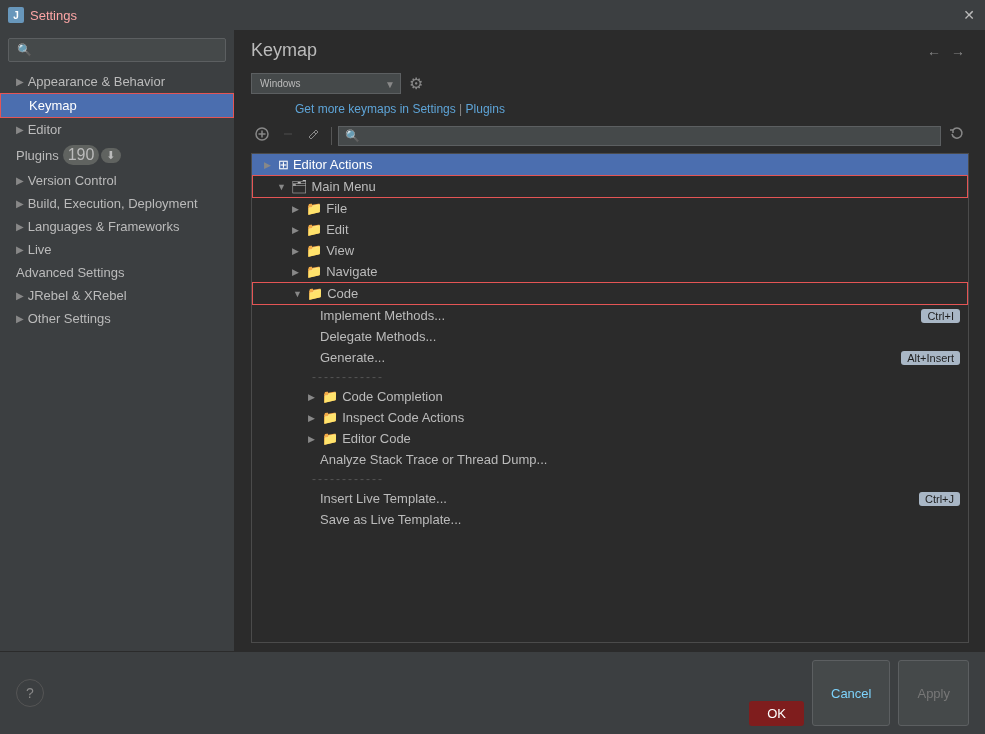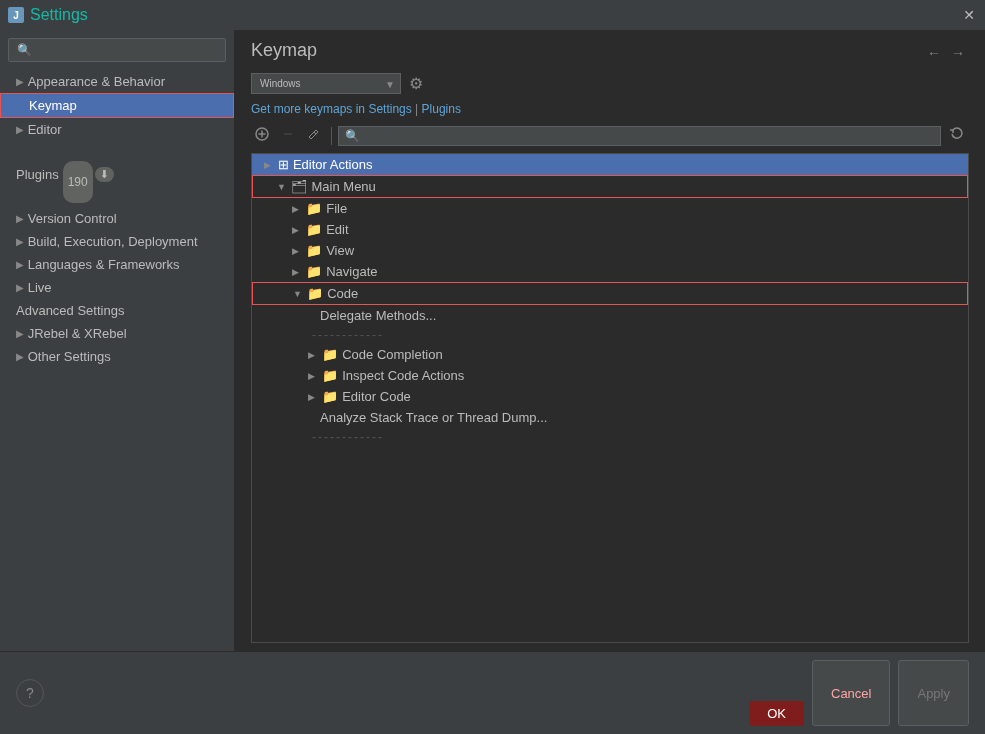--- a/index.html
+++ b/index.html
@@ -34,22 +34,22 @@
       background: #6897bb;
       border-radius: 2px;
       display: flex;
       align-items: center;
       justify-content: center;
       font-size: 10px;
       color: white;
       font-weight: bold;
     }
     .title-bar-title {
-      color: #14b8a6;
-      font-size: 16px;
+      color: #fca5a5;
+      font-size: 13px;
     }
     .title-bar-controls {
       display: flex;
       gap: 4px;
     }
     .title-bar-btn {
       width: 16px;
       height: 16px;
       background: transparent;
       border: none;
@@ -233,21 +233,21 @@
       cursor: pointer;
       border-radius: 3px;
     }
     .btn-ok {
       background: #7f1d1d;
       color: #fff;
       margin-top: 41px;
     }
     .btn-cancel {
       background: #45494a;
-      color: #fca5a5;
+      color: #7dd3fc;
       border: 1px solid #5c5f61;
     }
     .btn-apply {
       background: #45494a;
       color: #777;
       border: 1px solid #5c5f61;
       cursor: default;
     }
     .nav-item-highlight {
       border: 1px solid #e55555 !important;
@@ -310,21 +310,21 @@
         <span>Keymap</span>
       </div>
 
       <div class="nav-item">
         <span class="nav-chevron">▶</span>
         <span>Editor</span>
       </div>
 
       <div class="nav-item">
         <span>Plugins</span>
-        <span style="margin-left:4px; background:#606360; color:#bbb; font-size:12px; padding:14px 5px; border-radius:10px;margin-top:16px;">190</span>
+        <span style="margin-left:4px; background:#606360; color:#bbb; font-size:16px; padding:1px 5px; border-radius:10px;">190</span>
         <span style="margin-left:2px; background:#606360; color:#bbb; font-size:11px; padding:1px 5px; border-radius:10px;">⬇</span>
       </div>
 
       <div class="nav-item">
         <span class="nav-chevron">▶</span>
         <span>Version Control</span>
       </div>
 
       <div class="nav-item">
         <span class="nav-chevron">▶</span>
@@ -376,21 +376,21 @@
           <option>Default</option>
           <option>Eclipse</option>
           <option>NetBeans</option>
           <option>Emacs</option>
         </select>
         <span class="dropdown-arrow">▼</span>
       </div>
       <span class="gear-icon">⚙</span>
     </div>
 
-    <div style="padding: 0 16px 6px 16px; font-size:12px;">
+    <div style="padding: 0 16px 6px 16px; font-size:12px;margin-left:44px;">
       <a href="#" style="color:#5ea4d7; text-decoration:none;">Get more keymaps in Settings</a>
       <span style="color:#888;"> | </span>
       <a href="#" style="color:#5ea4d7; text-decoration:none;">Plugins</a>
     </div>
 
     <div class="toolbar-row">
       <button class="toolbar-btn" title="Add">
         <svg width="14" height="14" viewBox="0 0 14 14">
             <circle cx="7" cy="7" r="6" stroke="#888" stroke-width="1.5" fill="none"></circle>
             <line x1="7" y1="3.5" x2="7" y2="10.5" stroke="#888" stroke-width="1.5"></line>
@@ -466,26 +466,36 @@
       </div>
 
       <div class="tree-item" style="border:1px solid #e55555;">
         <span style="display:inline-block; width:32px;"></span>
         <span class="tree-chevron">▼</span>
         <span style="margin-right:4px; color:#c9a96e;">📁</span>
         <span>Code</span>
       </div>
 
 
+      <div class="tree-item">
+        <span style="display:inline-block; width:60px;"></span>
+        <span>Implement Methods...</span>
+        <span class="shortcut-badge">Ctrl+I</span>
+      </div>
 
       <div class="tree-item">
         <span style="display:inline-block; width:60px;"></span>
         <span>Delegate Methods...</span>
       </div>
 
+      <div class="tree-item">
+        <span style="display:inline-block; width:60px;"></span>
+        <span>Generate...</span>
+        <span class="shortcut-badge alt">Alt+Insert</span>
+      </div>
 
       <div class="separator-line">
         <span>------------</span>
       </div>
 
       <div class="tree-item">
         <span style="display:inline-block; width:48px;"></span>
         <span class="tree-chevron">▶</span>
         <span style="margin-right:4px; color:#c9a96e;">📁</span>
         <span>Code Completion</span>
@@ -507,21 +517,30 @@
 
       <div class="tree-item">
         <span style="display:inline-block; width:60px;"></span>
         <span>Analyze Stack Trace or Thread Dump...</span>
       </div>
 
       <div class="separator-line">
         <span>------------</span>
       </div>
 
-
+      <div class="tree-item">
+        <span style="display:inline-block; width:60px;"></span>
+        <span>Insert Live Template...</span>
+        <span class="shortcut-badge">Ctrl+J</span>
+      </div>
+
+      <div class="tree-item">
+        <span style="display:inline-block; width:60px;"></span>
+        <span>Save as Live Template...</span>
+      </div>
     </div>
   </div>
 </div>
 
 <div class="bottom-bar">
   <button class="btn" style="background:transparent; border:1px solid #555; color:#888; width:28px; height:28px; padding:0; border-radius:50%; font-size:14px;">?</button>
   <div class="bottom-buttons">
     <button class="btn btn-ok">OK</button>
     <button class="btn btn-cancel">Cancel</button>
     <button class="btn btn-apply">Apply</button>

